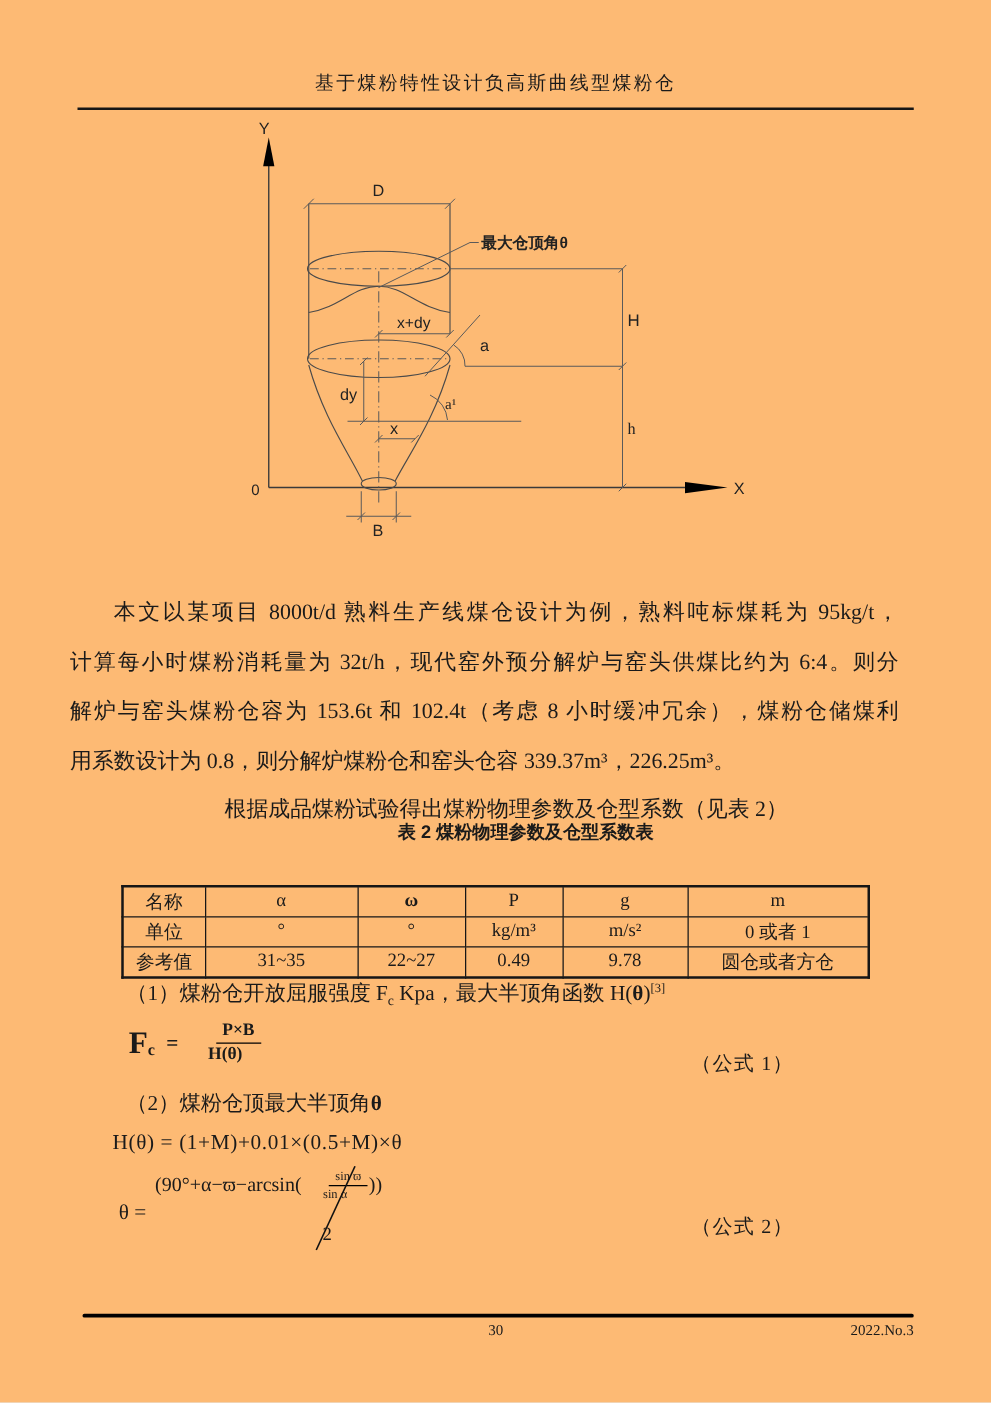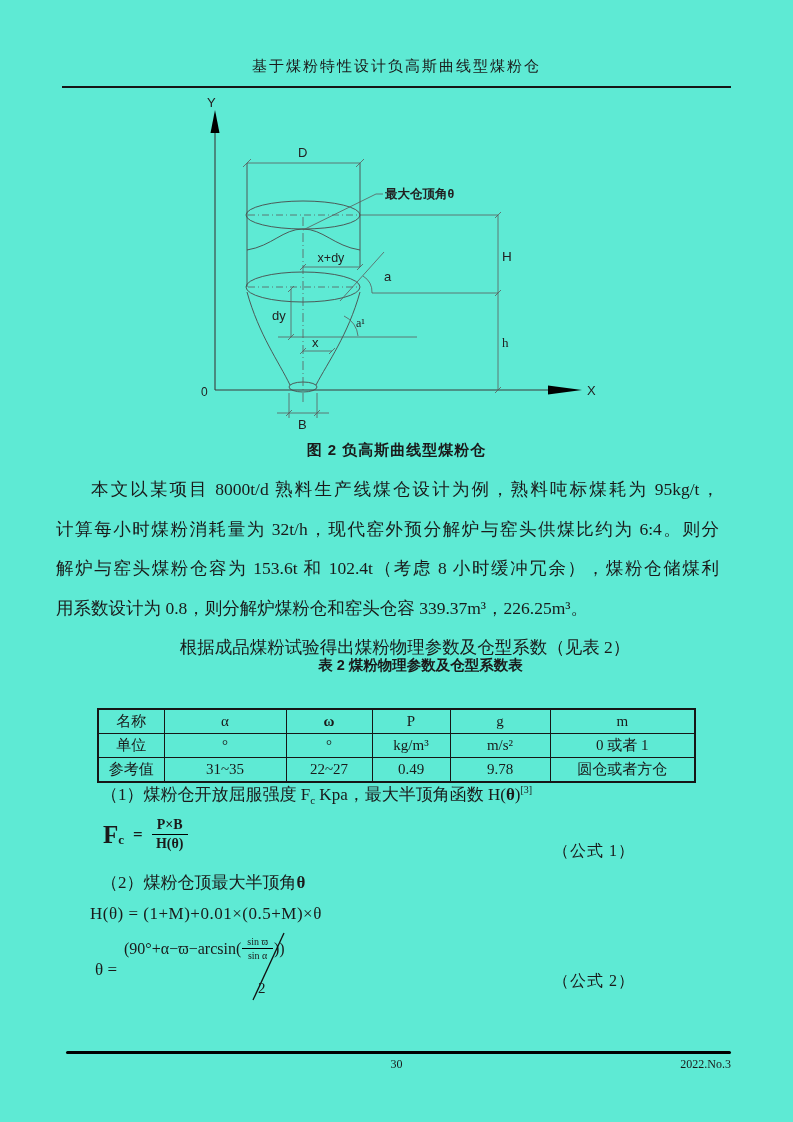--- a/index.html
+++ b/index.html
@@ -1,16 +1,16 @@
 <!DOCTYPE html>
 <html><head>
 <meta charset="utf-8">
 <style>
   html,body{margin:0;padding:0;background:#e8e8e8;}
-  .page{position:relative;width:793px;height:1122px;background:#5eead4;margin:0 auto;
+  .page{position:relative;width:793px;height:1122px;background:#fdba74;margin:0 auto;
         color:#1a1a1a;font-family:"Liberation Serif","DejaVu Serif",serif;overflow:hidden;}
 
   .doc-title{position:absolute;top:57px;left:0;width:100%;text-align:center;
              font-size:15px;letter-spacing:2px;}
   .header-rule{position:absolute;top:86px;left:62px;width:669px;height:2px;background:#161616;}
 
   .diagram{position:absolute;left:180px;top:95px;width:430px;height:345px;}
   .diagram .dln{stroke:#4a4a4a;stroke-width:0.9;fill:none;}
   .diagram .dthin{stroke:#5a5a5a;stroke-width:0.8;fill:none;}
   .diagram .dax{stroke:#3a3a3a;stroke-width:1.1;fill:none;}
@@ -41,21 +41,21 @@
   .sec-heading sup{font-size:10px;}
   #sec1{top:783px;text-indent:33px;}
   #sec2{top:871px;text-indent:33px;}
 
   .formula1{position:absolute;left:103px;top:817px;display:flex;align-items:center;
             font-weight:bold;}
   .formula1 .f1F{font-size:25px;}
   .formula1 .f1sub{font-size:13px;margin-top:10px;}
   .formula1 .f1eq{font-size:17px;margin:0 9px;}
   .frac{display:inline-block;text-align:center;vertical-align:middle;}
-  .frac .num{display:block;border-bottom:1.6px solid #000;padding:0 5px 1px 5px;}
+  .frac .num{display:block;border-bottom:1.6px solid #000;padding:0 5px 1px 5px;margin-left:21px;}
   .frac .den{display:block;padding-top:1px;}
   .formula1 .frac{font-size:14px;}
 
   .formula-h{position:absolute;left:90px;top:904px;font-size:17px;letter-spacing:.5px;}
 
   .f2lhs{position:absolute;left:95px;top:960px;font-size:17px;}
   .f2body{position:absolute;left:124px;top:936px;display:flex;align-items:center;
           font-size:16px;}
   .f2body .frac{font-size:10px;margin:0 1px;}
   .f2slash{position:absolute;left:246px;top:930px;}
@@ -172,21 +172,20 @@
     <g>
       <line class="dthin" x1="109" y1="298" x2="109" y2="323"></line>
       <line class="dthin" x1="137" y1="298" x2="137" y2="323"></line>
       <line class="dthin" x1="97" y1="318" x2="149" y2="318"></line>
       <line class="dthin" x1="106" y1="321" x2="112" y2="315"></line>
       <line class="dthin" x1="134" y1="321" x2="140" y2="315"></line>
       <text x="118" y="334" font-size="13">B</text>
     </g>
   </svg>
 
-  <div class="fig-caption">图 2  负高斯曲线型煤粉仓</div>
 
   <div class="body-text">
     <div class="line jl ind">本文以某项目 8000t/d 熟料生产线煤仓设计为例，熟料吨标煤耗为 95kg/t，</div>
     <div class="line jl">计算每小时煤粉消耗量为 32t/h，现代窑外预分解炉与窑头供煤比约为 6:4。则分</div>
     <div class="line jl">解炉与窑头煤粉仓容为 153.6t 和 102.4t（考虑 8 小时缓冲冗余），煤粉仓储煤利</div>
     <div class="line">用系数设计为 0.8，则分解炉煤粉仓和窑头仓容 339.37m³，226.25m³。</div>
     <div class="line ind">根据成品煤粉试验得出煤粉物理参数及仓型系数（见表 2）</div>
   </div>
 
   <div class="table-caption">表 2 煤粉物理参数及仓型系数表</div>

